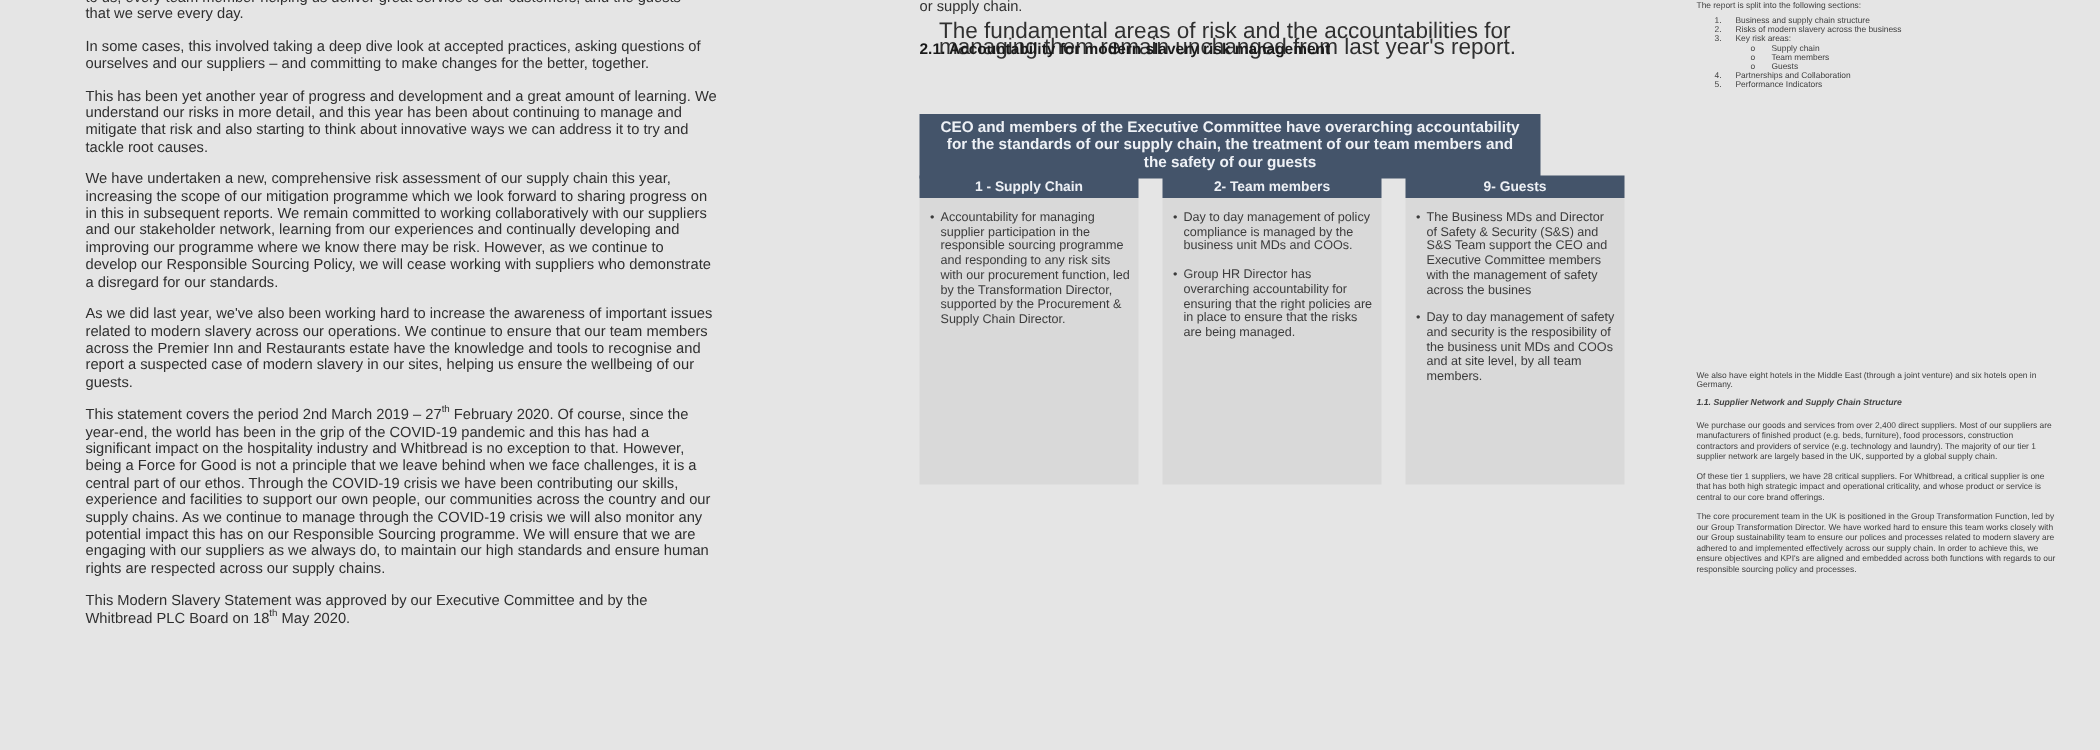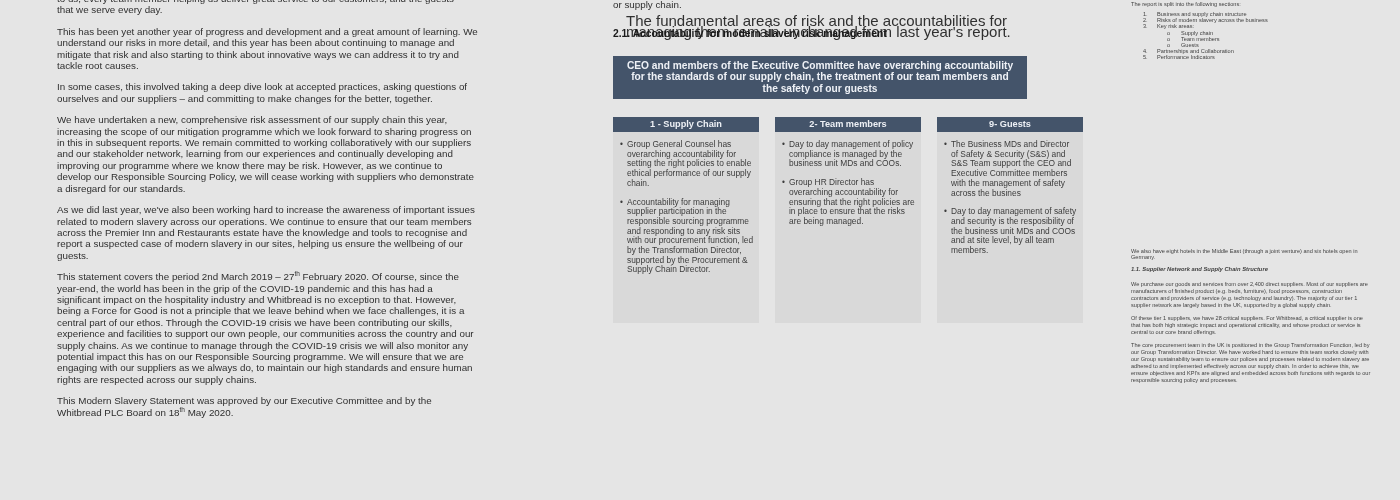--- a/index.html
+++ b/index.html
@@ -15,21 +15,21 @@
   .colL sup{font-size:6.5px;line-height:0;}
   .sig-wrap{margin-top:8px;margin-left:14px;}
   .sig-name{margin-top:13px;font-size:10.6px;font-weight:bold;color:#222;}
 
   
   .colR{position:absolute;left:613px;top:0;width:415px;}
   .colR .clipline{position:absolute;top:-1px;left:0;font-size:9.8px;line-height:11.3px;}
   .colR .para1{position:absolute;top:15px;left:13px;width:400px;font-size:15px;line-height:11.3px;}
   .colR .h21{position:absolute;top:28px;left:0;width:410px;font-size:10.3px;font-weight:bold;color:#1a1a1a;}
   .ceoBox{
-    position:absolute;top:56px;left:0;width:390px;padding:4px 12px 5px;
+    position:absolute;top:76px;left:0;width:390px;padding:4px 12px 5px;
     background:#44546A;color:#eef1f6;font-weight:bold;font-size:10.2px;line-height:11.4px;text-align:center;
   }
   .boxRow{position:absolute;top:117px;left:0;width:415px;display:flex;gap:16px;}
   .box{width:146px;flex:none;}
   .box .hd{
     background:#44546A;color:#edf0f5;font-weight:bold;font-size:9.2px;line-height:10px;
     text-align:center;padding:2px 0 3px;
   }
   .box .bd{background:#D9D9D9;height:176px;padding:8px 5px 7px 7px;overflow:hidden;}
   .bli{position:relative;padding-left:7px;font-size:8.4px;line-height:9.7px;color:#3c3c3c;margin-bottom:9px;}
@@ -49,41 +49,40 @@
   .sig-svg path{fill:none;stroke:#4f4f4f;stroke-width:1.2;stroke-linecap:round;stroke-linejoin:round;}
 </style>
 </head>
 <body>
 
 <div class="page">
 
   <div class="colL">
     <p><span>to us, every team member helping us deliver great service to our customers, and the guests</span><br>
       <span>that we serve every day.</span></p>
+    <p>In some cases, this involved taking a deep dive look at accepted practices, asking questions of ourselves and our suppliers – and committing to make changes for the better, together.</p>
     <p>This has been yet another year of progress and development and a great amount of learning.  We understand our risks in more detail, and this year has been about continuing to manage and mitigate that risk and also starting to think about innovative ways we can address it to try and tackle root causes.</p>
-    <p>In some cases, this involved taking a deep dive look at accepted practices, asking questions of ourselves and our suppliers – and committing to make changes for the better, together.</p>
     <p>We have undertaken a new, comprehensive risk assessment of our supply chain this year, increasing the scope of our mitigation programme which we look forward to sharing progress on in this in subsequent reports. We remain committed to working collaboratively with our suppliers and our stakeholder network, learning from our experiences and continually developing and improving our programme where we know there may be risk.  However, as we continue to develop our Responsible Sourcing Policy, we will cease working with suppliers who demonstrate a disregard for our standards.</p>
     <p>As we did last year, we've also been working hard to increase the awareness of important issues related to modern slavery across our operations.  We continue to ensure that our team members across the Premier Inn and Restaurants estate have the knowledge and tools to recognise and report a suspected case of modern slavery in our sites, helping us ensure the wellbeing of our guests.</p>
     <p><span>This statement covers the period 2nd March 2019 – 27</span><sup>th</sup><span> February 2020. Of course, since the year-end, the world has been in the grip of the COVID-19 pandemic and this has had a significant impact on the hospitality industry and Whitbread is no exception to that. However, being a Force for Good is not a principle that we leave behind when we face challenges, it is a central part of our ethos. Through the COVID-19 crisis we have been contributing our skills, experience and facilities to support our own people, our communities across the country and our supply chains. As we continue to manage through the COVID-19 crisis we will also monitor any potential impact this has on our Responsible Sourcing programme. We will ensure that we are engaging with our suppliers as we always do, to maintain our high standards and ensure human rights are respected across our supply chains.</span></p>
     <p><span>This Modern Slavery Statement was approved by our Executive Committee and by the Whitbread PLC Board on 18</span><sup>th</sup><span> May 2020.</span></p>
 
   </div>
 
   <div class="colR">
     <div class="clipline">or supply chain.</div>
     <div class="para1">The fundamental areas of risk and the accountabilities for managing them remain unchanged from last year's report.</div>
     <div class="h21">2.1.  Accountability for modern slavery risk management</div>
 
     <div class="ceoBox">CEO and members of the Executive Committee have overarching accountability for the standards of our supply chain, the treatment of our team members and the safety of our guests</div>
 
     <div class="boxRow">
       <div class="box">
         <div class="hd">1 - Supply Chain</div>
         <div class="bd">
-          <div class="bli">Group General Counsel has overarching accountability for setting the right policies to enable ethical performance of our supply chain.</div>
           <div class="bli">Accountability for managing supplier participation in the responsible sourcing programme and responding to any risk sits with our procurement function, led by the Transformation Director, supported by the Procurement &amp; Supply Chain Director.</div>
         </div>
       </div>
       <div class="box">
         <div class="hd">2- Team members</div>
         <div class="bd">
           <div class="bli">Day to day management  of policy compliance is managed by the business unit MDs and COOs.</div>
           <div class="bli">Group HR Director has overarching accountability  for ensuring that the right policies are in place to ensure that  the risks are being managed.</div>
         </div>
       </div>

